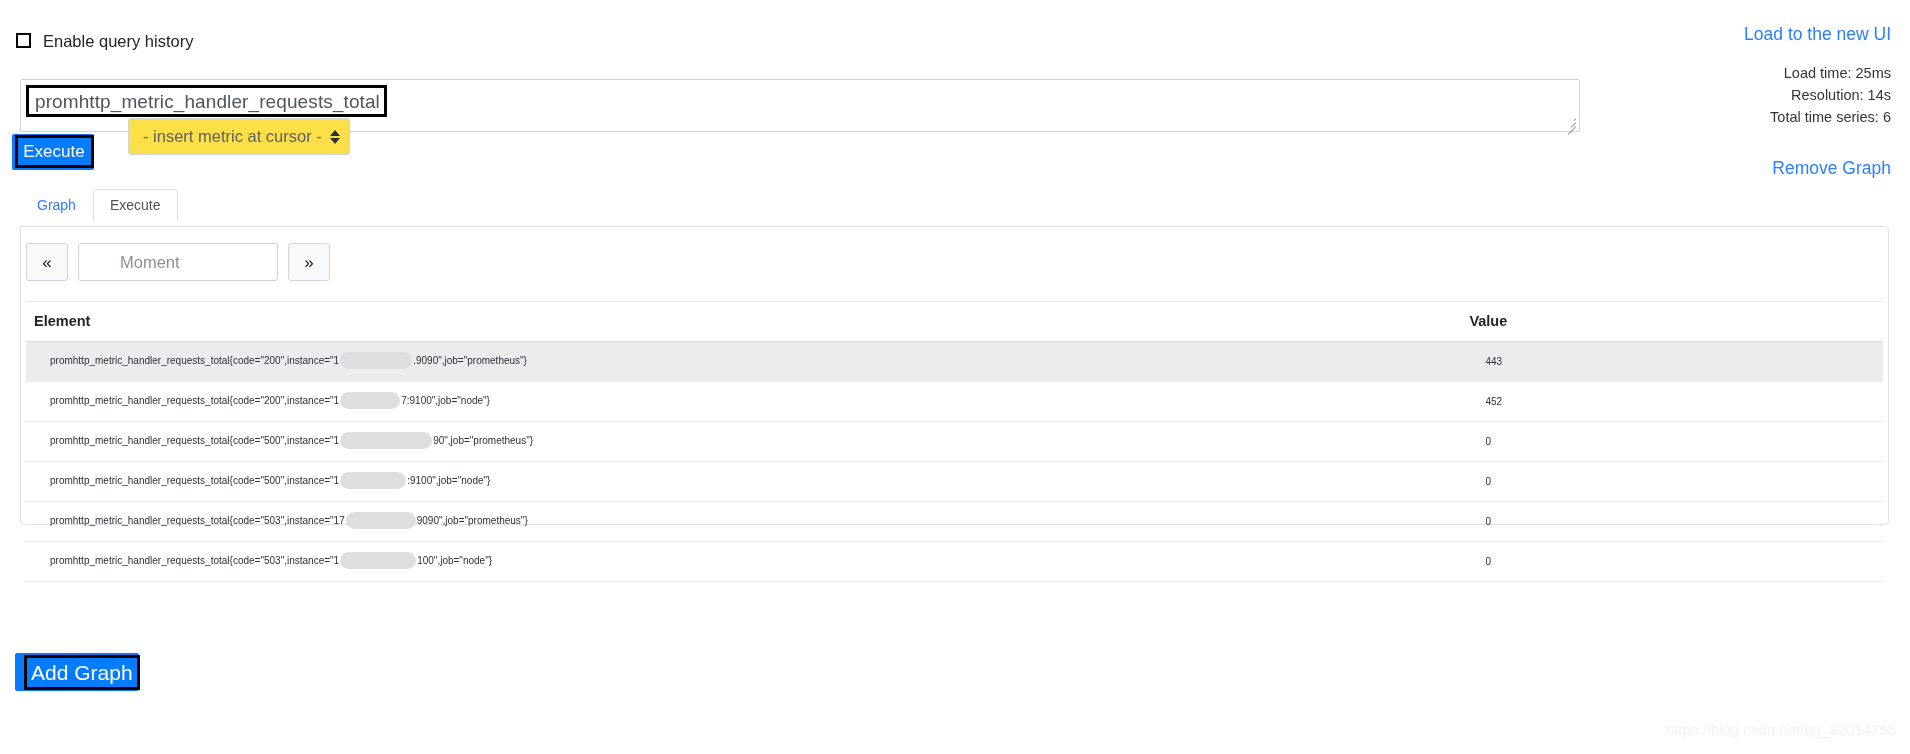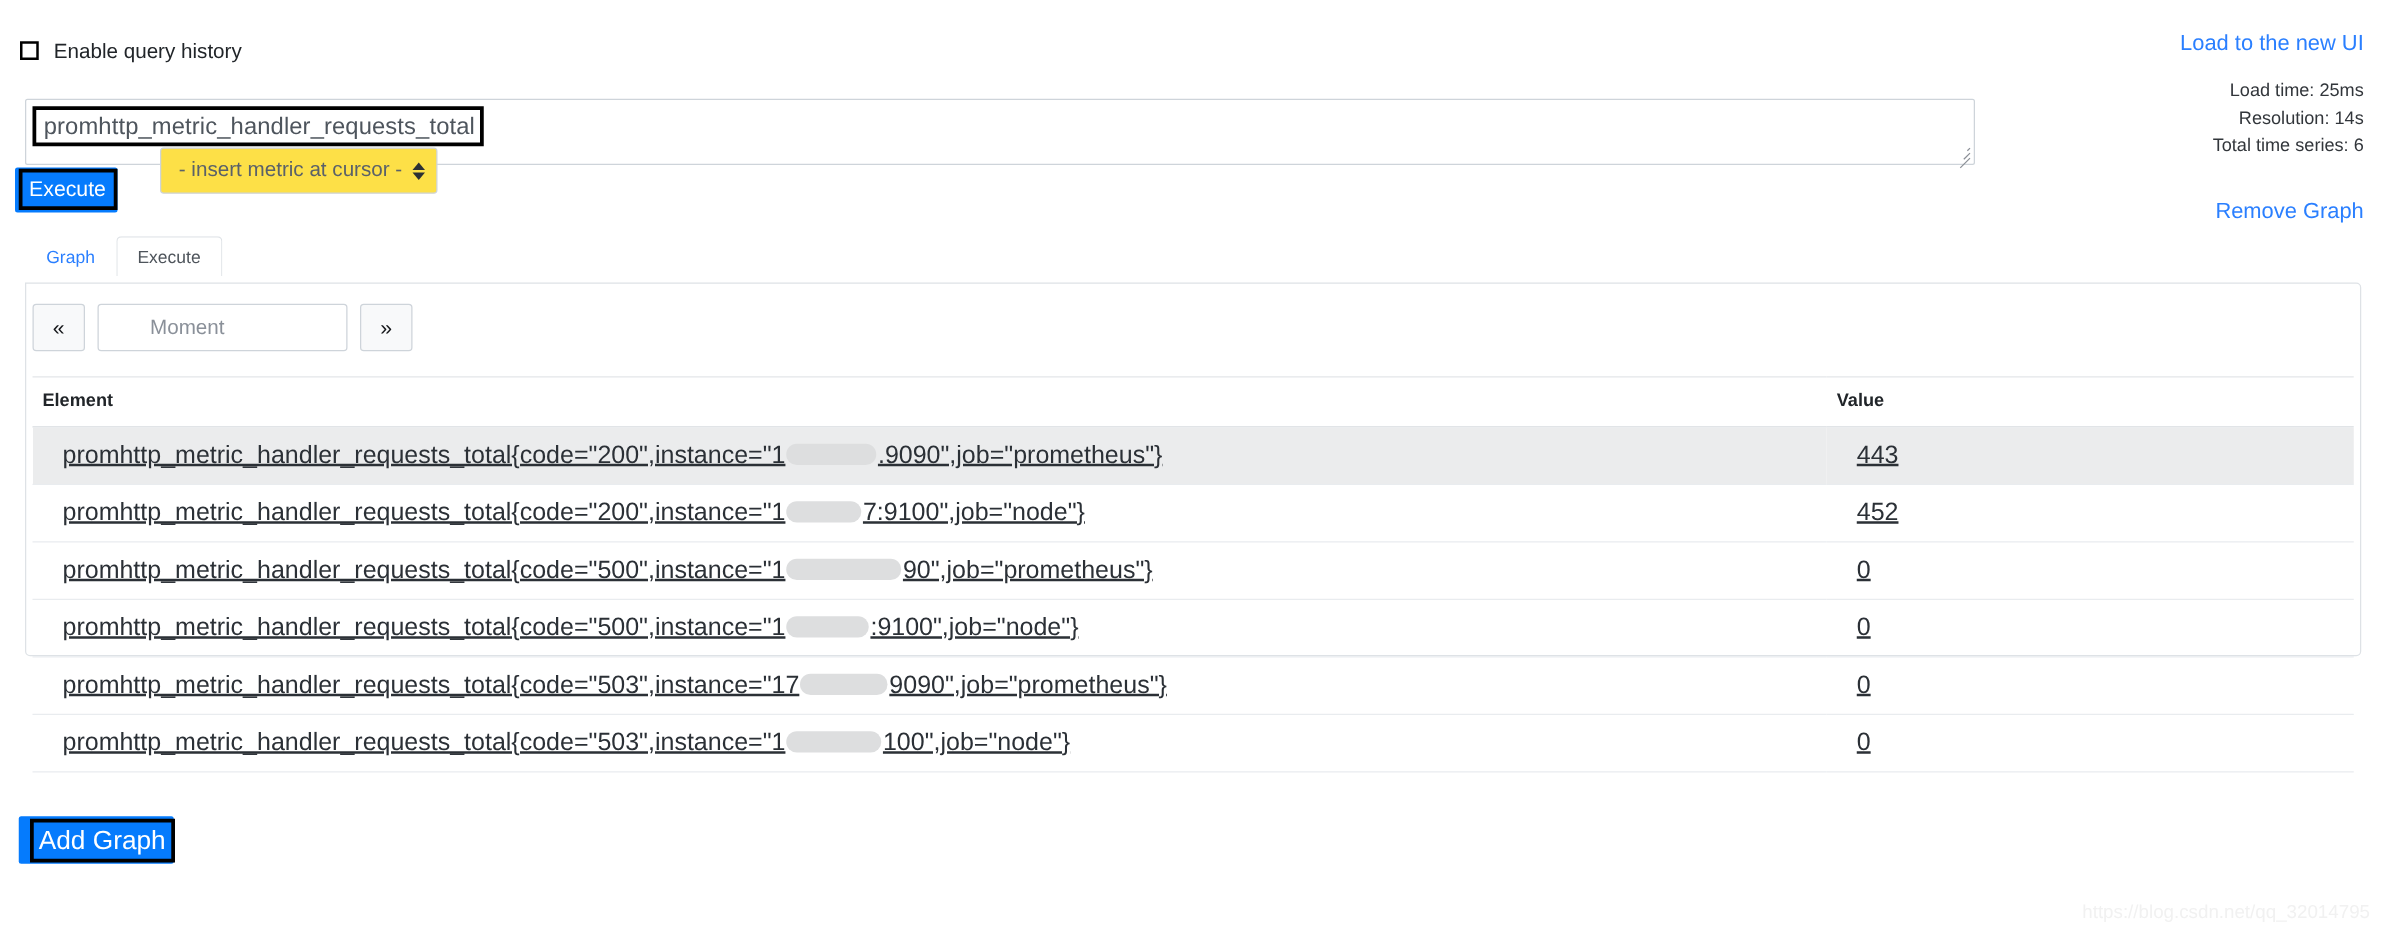--- a/index.html
+++ b/index.html
@@ -297,27 +297,26 @@
   .results th {
     text-align: left;
     font-size: 14.5px;
     font-weight: bold;
     color: #212529;
     padding: 11px 8px 12px;
     border-bottom: 1px solid #d8dbdf;
     border-top: 1px solid #e4e6e9;
   }
   .results td {
-    font-size: 20px;
+    font-size: 10px;
     color: #2b3036;
     padding: 11px 24px;
     border-bottom: 1px solid #e9ecef;
     white-space: nowrap;
     overflow: hidden;
-    text-decoration: underline;
   }
   .results tr.striped td { background: #ebeced; }
   .col-element { width: 1430px; }
   .col-value   { width: 420px; }
 
   .elem-txt { display: inline; }
   .blur {
     display: inline-block;
     vertical-align: middle;
     height: 17px;

